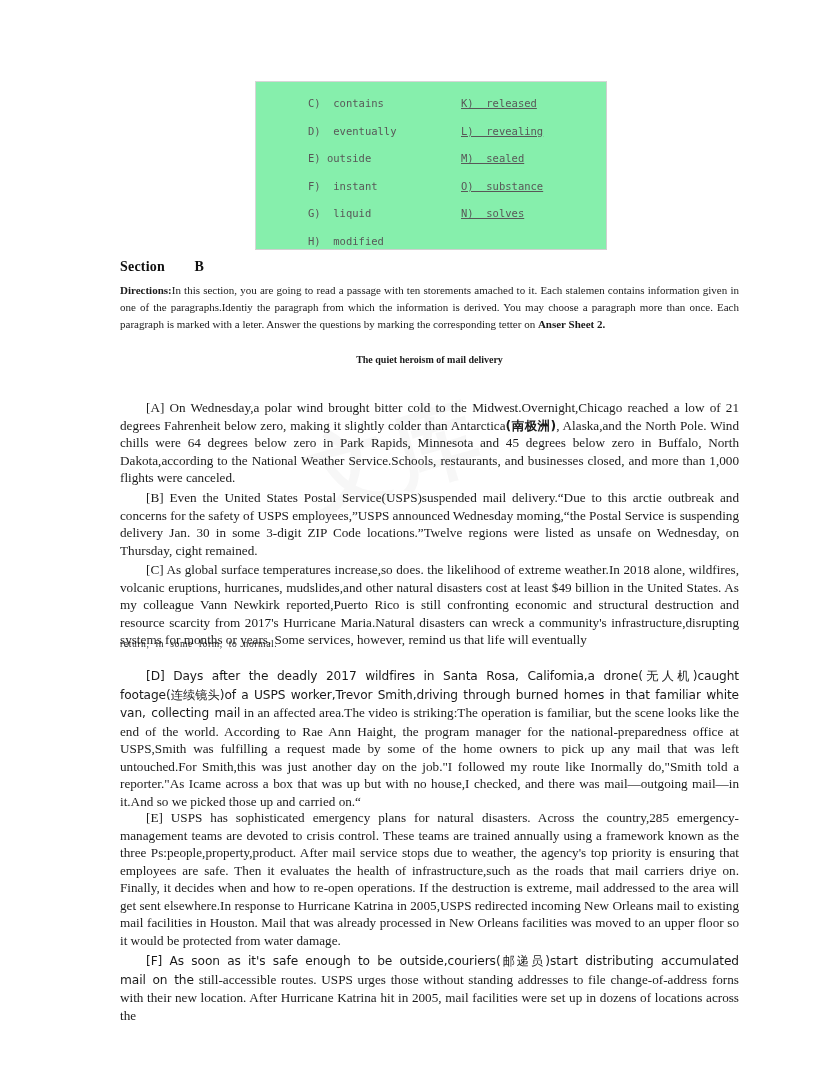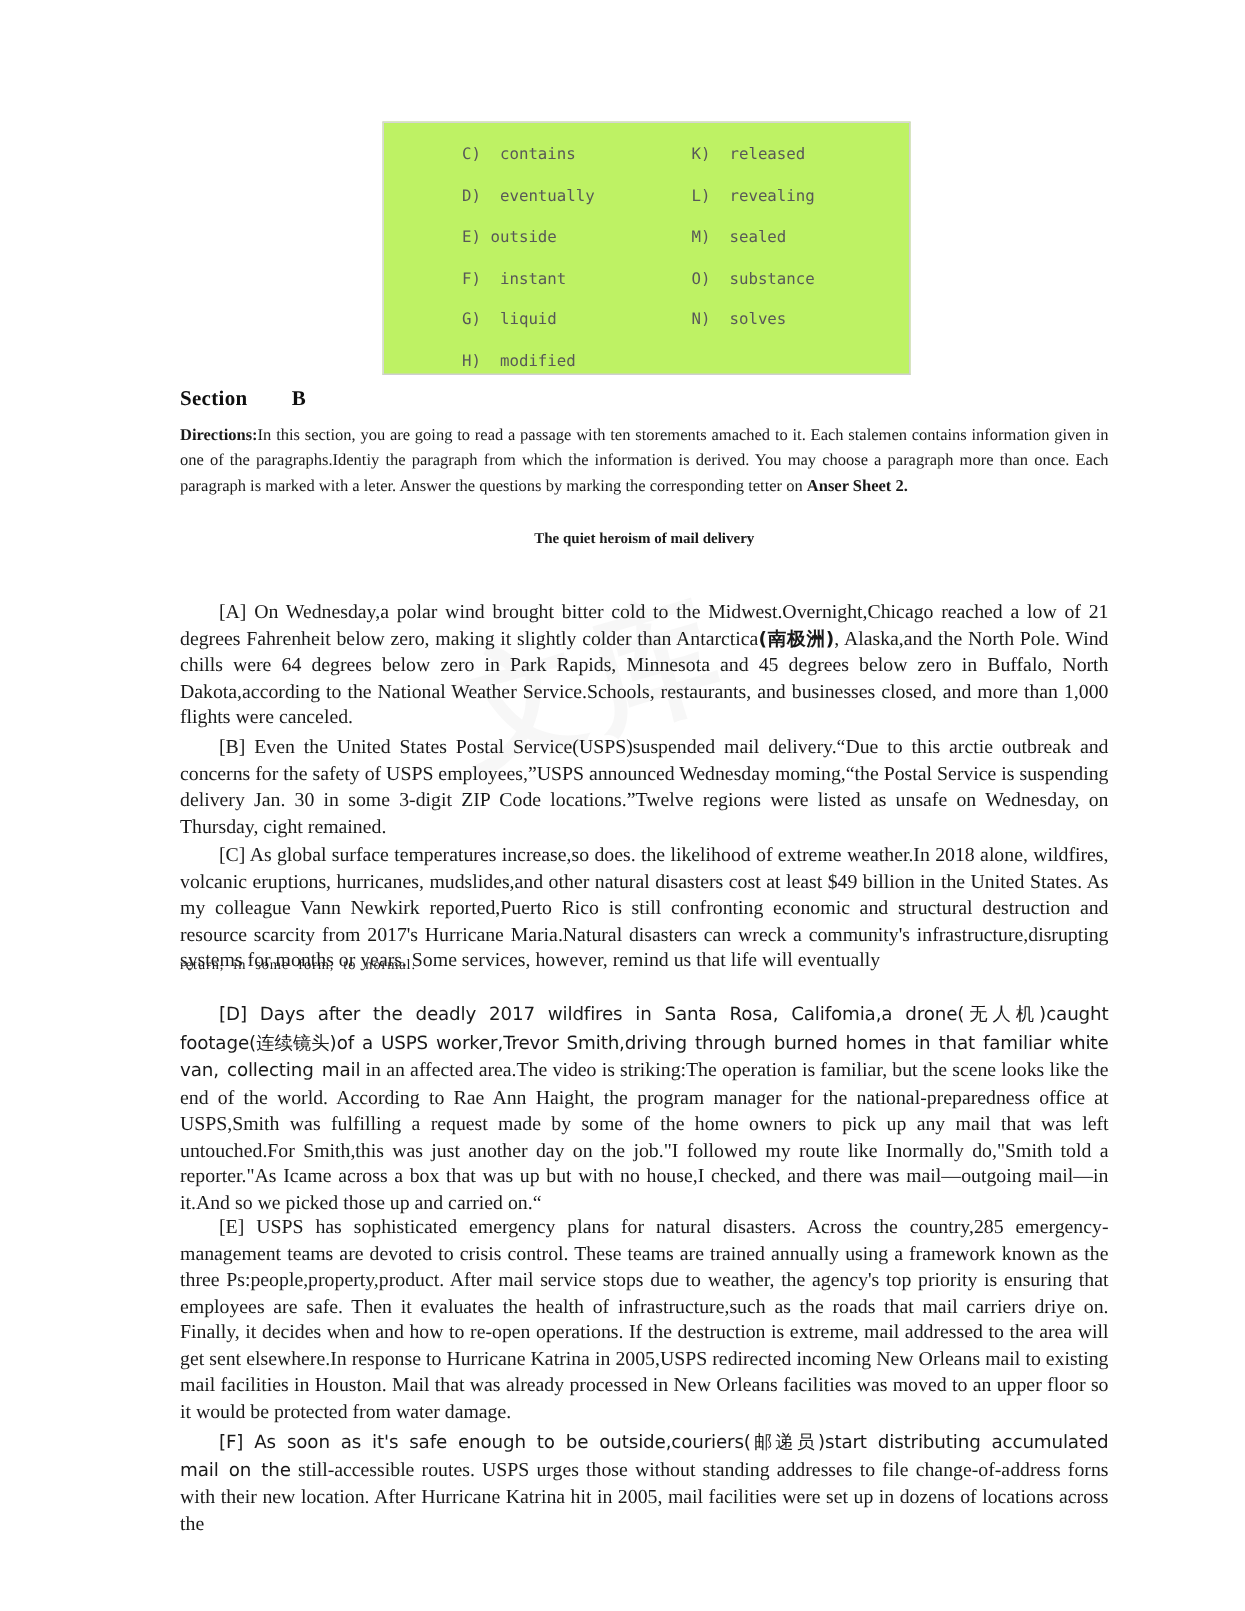--- a/index.html
+++ b/index.html
@@ -51,35 +51,35 @@
   #wordbank {
     position: absolute;
     left: 255px;
     top: 81px;
     width: 352px;
     height: 169px;
     box-sizing: border-box;
     border: 1px solid #d6d6d6;
     border-right-color: #cfcfcf;
     border-bottom-color: #cfcfcf;
-    background: #bef264;
+    background: #86efac;
     font-family: "DejaVu Sans Mono", "Liberation Mono", monospace;
     font-size: 10.5px;
     color: #585858;
   }
   #wordbank .wb-cols {
     display: flex;
     padding: 8px 0 0 0;
   }
   #wordbank .wb-col {
     width: 50%;
     box-sizing: border-box;
   }
   #wordbank .wb-col.left  { padding-left: 52px; }
-  #wordbank .wb-col.right { padding-left: 30px; }
+  #wordbank .wb-col.right { padding-left: 30px; text-decoration: underline; }
   #wordbank .wb-item {
     height: 27.5px;
     line-height: 27.5px;
     white-space: pre;
   }
 
   
   #section-label {
     position: absolute;
     left: 120px;

